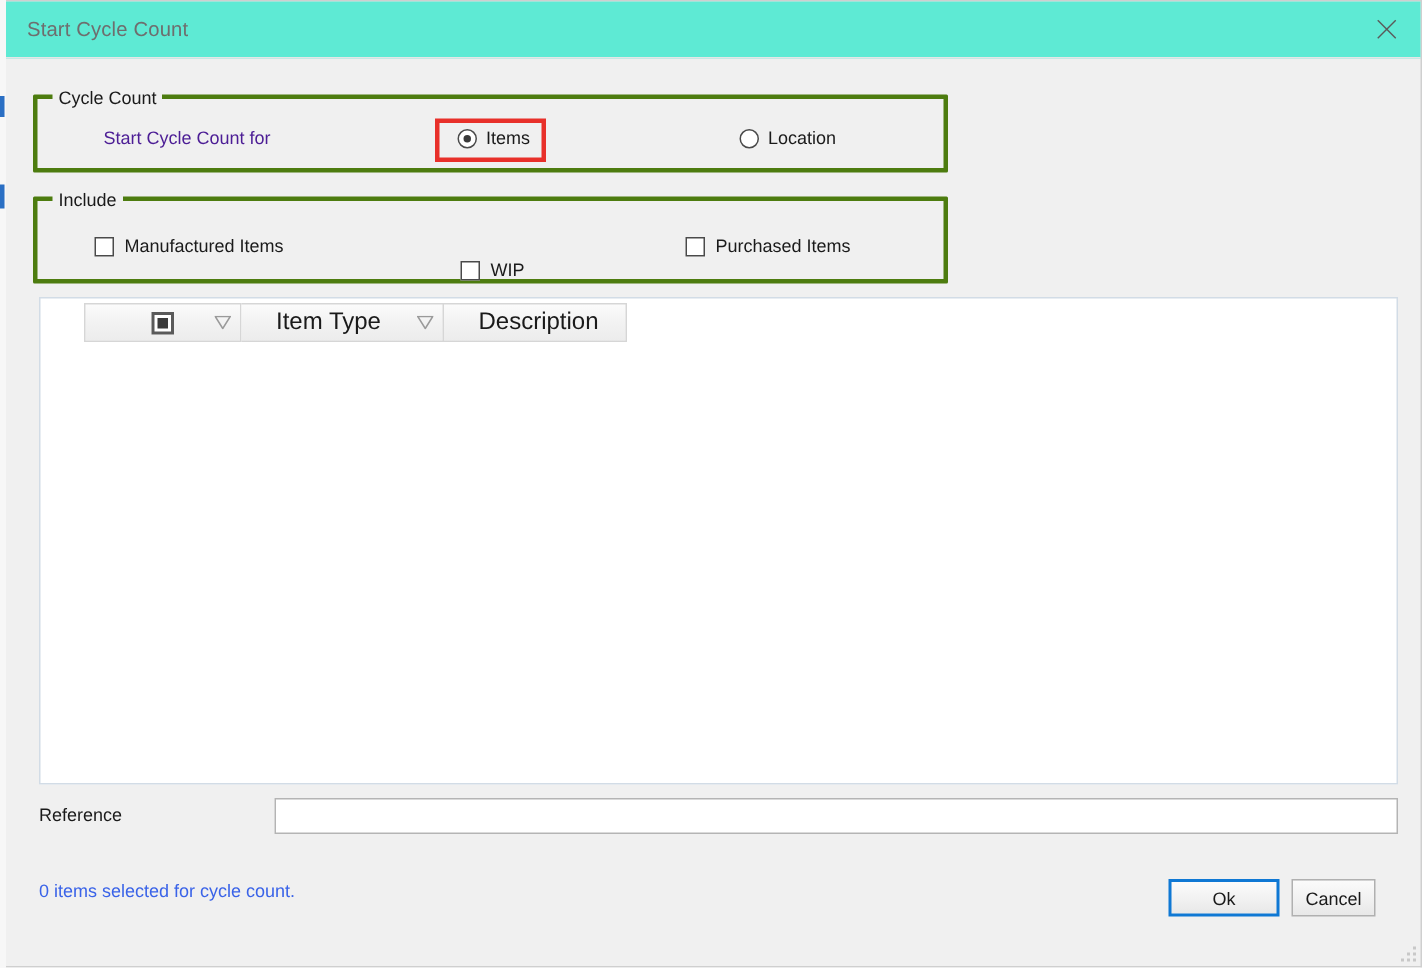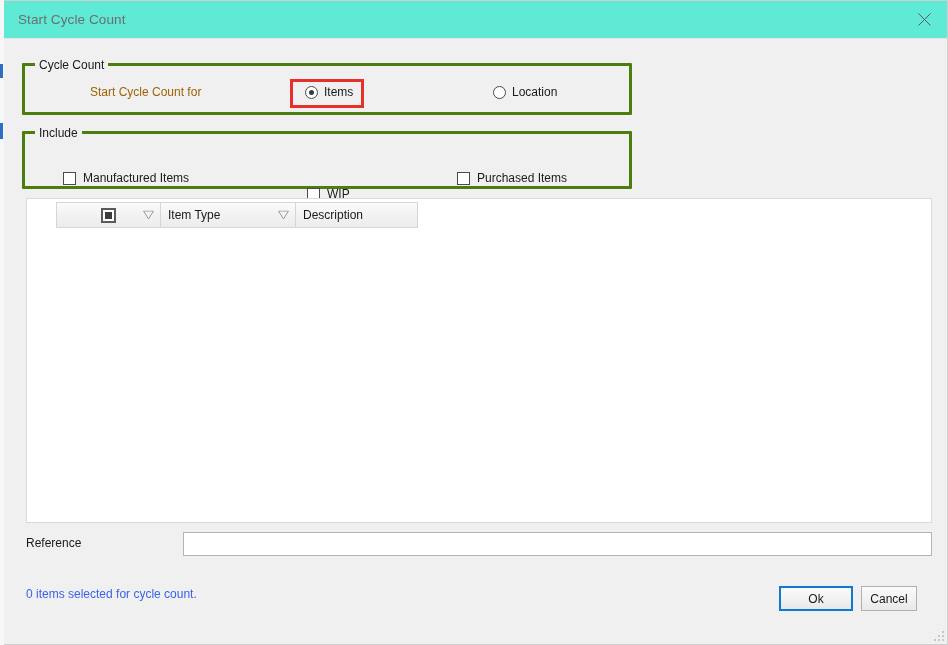--- a/index.html
+++ b/index.html
@@ -94,23 +94,22 @@
     color: #1a1a1a;
     white-space: nowrap;
   }
 
   #group-cycle-count { left: 18px; top: 62px; width: 610px; height: 52px; }
   #group-include     { left: 18px; top: 130px; width: 610px; height: 58px; }
 
   .field-label {
     position: absolute;
     font-size: 12px;
-    color: #a16207;
-    white-space: nowrap;
-    margin-left: 21px;
+    color: #4c1d95;
+    white-space: nowrap;
   }
 
   
   .radio-row {
     position: absolute;
     display: flex;
     align-items: center;
     gap: 6px;
     cursor: pointer;
     white-space: nowrap;
@@ -142,21 +141,20 @@
   }
 
   
   .check-row {
     position: absolute;
     display: flex;
     align-items: center;
     gap: 7px;
     cursor: pointer;
     white-space: nowrap;
-    margin-top: 14px;
   }
   .check-mark {
     width: 13px; height: 13px;
     border: 1px solid #4a4a4a;
     background: #ffffff;
     box-sizing: border-box;
     flex: none;
   }
   .check-label { font-size: 12px; color: #1a1a1a; }
 
@@ -180,23 +178,24 @@
     border: 1px solid #d6d6d6;
     border-left: none;
     box-sizing: border-box;
     display: flex;
     align-items: center;
     padding: 0 7px;
     position: relative;
   }
   .grid-col:first-child { border-left: 1px solid #d6d6d6; }
   .grid-col-label {
-    font-size: 12px;
-    color: #1a1a1a;
-    white-space: nowrap;
+    font-size: 16px;
+    color: #1a1a1a;
+    white-space: nowrap;
+    margin-left: 16px;
   }
   .col-check   { width: 105px; justify-content: center; }
   .col-type    { width: 135px; }
   .col-desc    { width: 122px; }
 
   .select-all-box {
     width: 15px; height: 15px;
     border: 2px solid #5a5a5a;
     background: #ffffff;
     box-sizing: border-box;

